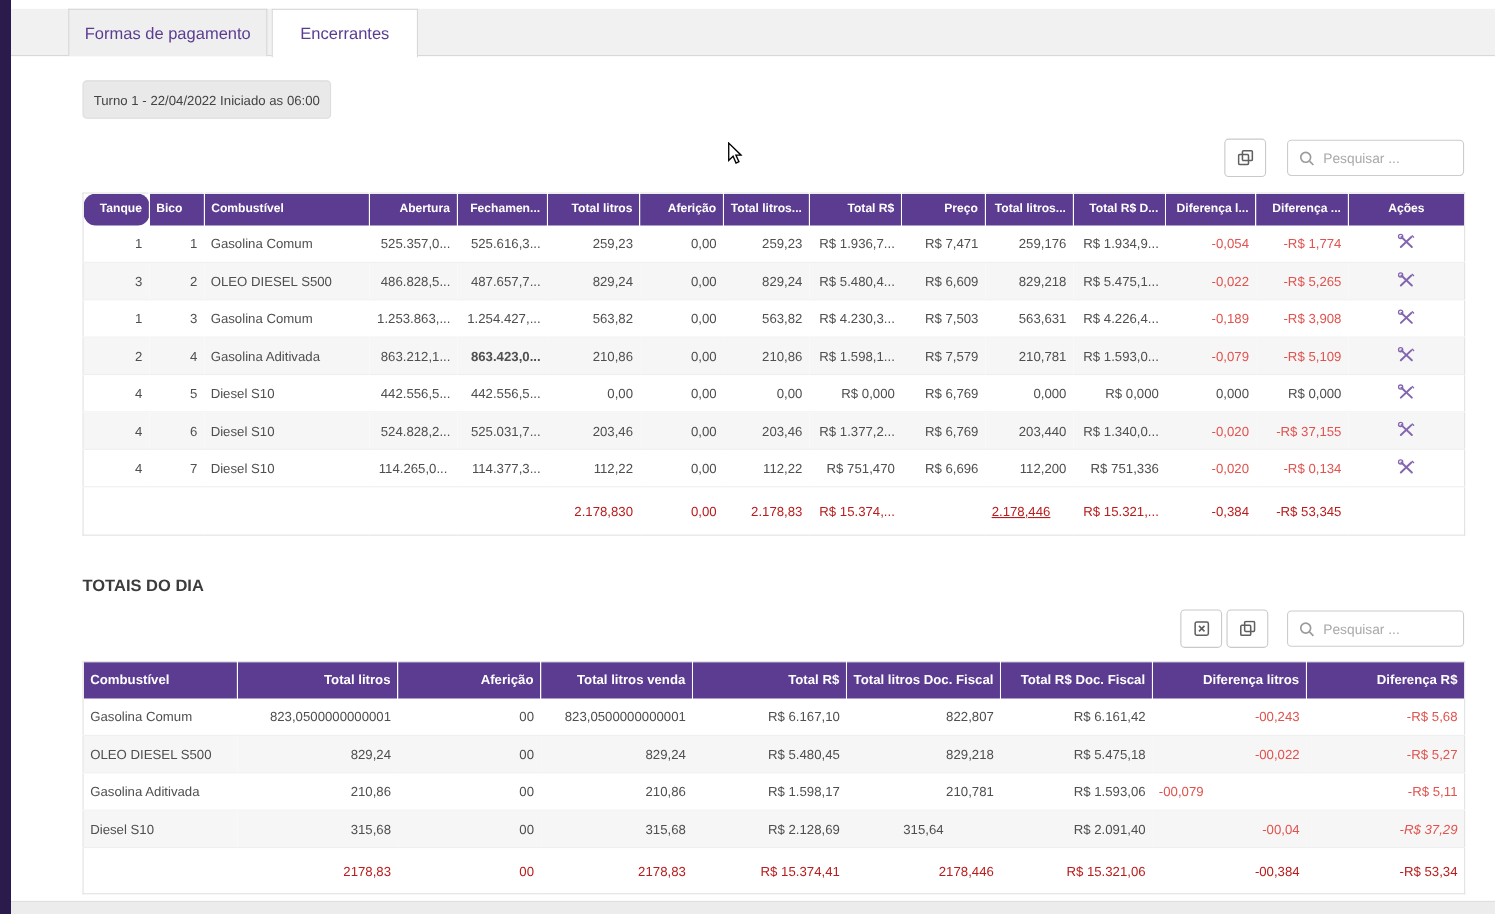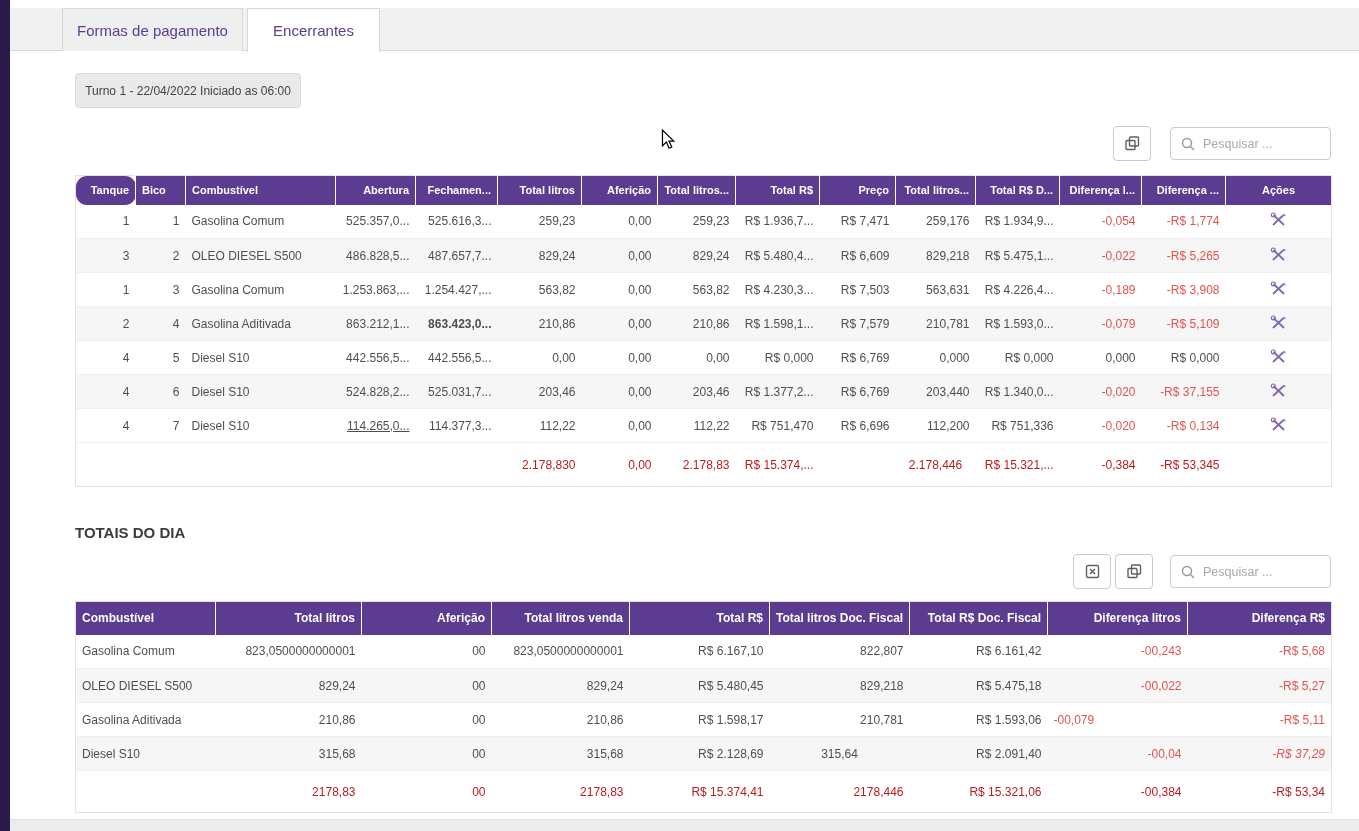--- a/index.html
+++ b/index.html
@@ -260,21 +260,21 @@
                 <path d="M4 3.5 L13.5 12.5"></path>
                 <path d="M13 3.5 L3.5 12.5"></path>
                 <circle cx="3.3" cy="2.9" r="1.9" stroke-width="1.2"></circle>
                 <path d="M13.9 2.4 l1.2 1.2" stroke-width="1.2"></path>
               </svg></button></td>
         </tr>
         <tr>
           <td style="text-align: right;">4</td>
           <td style="text-align: right;">7</td>
           <td style="text-align: left;">Diesel S10</td>
-          <td style="text-align: right; text-decoration: underline;">114.265,0...</td>
+          <td style="text-align: center;">114.265,0...</td>
           <td style="text-align: right;">114.377,3...</td>
           <td style="text-align: right;">112,22</td>
           <td style="text-align: right;">0,00</td>
           <td style="text-align: right;">112,22</td>
           <td style="text-align: right;">R$ 751,470</td>
           <td style="text-align: right;">R$ 6,696</td>
           <td style="text-align: right;">112,200</td>
           <td style="text-align: right;">R$ 751,336</td>
           <td class="neg" style="text-align: right;">-0,020</td>
           <td class="neg" style="text-align: right;">-R$ 0,134</td>
@@ -291,21 +291,21 @@
           <td style="text-align: right;"></td>
           <td style="text-align: right;"></td>
           <td style="text-align: left;"></td>
           <td style="text-align: right;"></td>
           <td style="text-align: right;"></td>
           <td style="text-align: right;">2.178,830</td>
           <td style="text-align: right;">0,00</td>
           <td style="text-align: right;">2.178,83</td>
           <td style="text-align: right;">R$ 15.374,...</td>
           <td style="text-align: right;"></td>
-          <td style="text-align: center;">2.178,446</td>
+          <td style="text-align: left; text-decoration: underline;">2.178,446</td>
           <td style="text-align: right;">R$ 15.321,...</td>
           <td style="text-align: right;">-0,384</td>
           <td style="text-align: right;">-R$ 53,345</td>
           <td style="text-align: center;"></td>
         </tr>
       </tfoot>
     </table>
 
   <div class="section-title">TOTAIS DO DIA</div>
 

